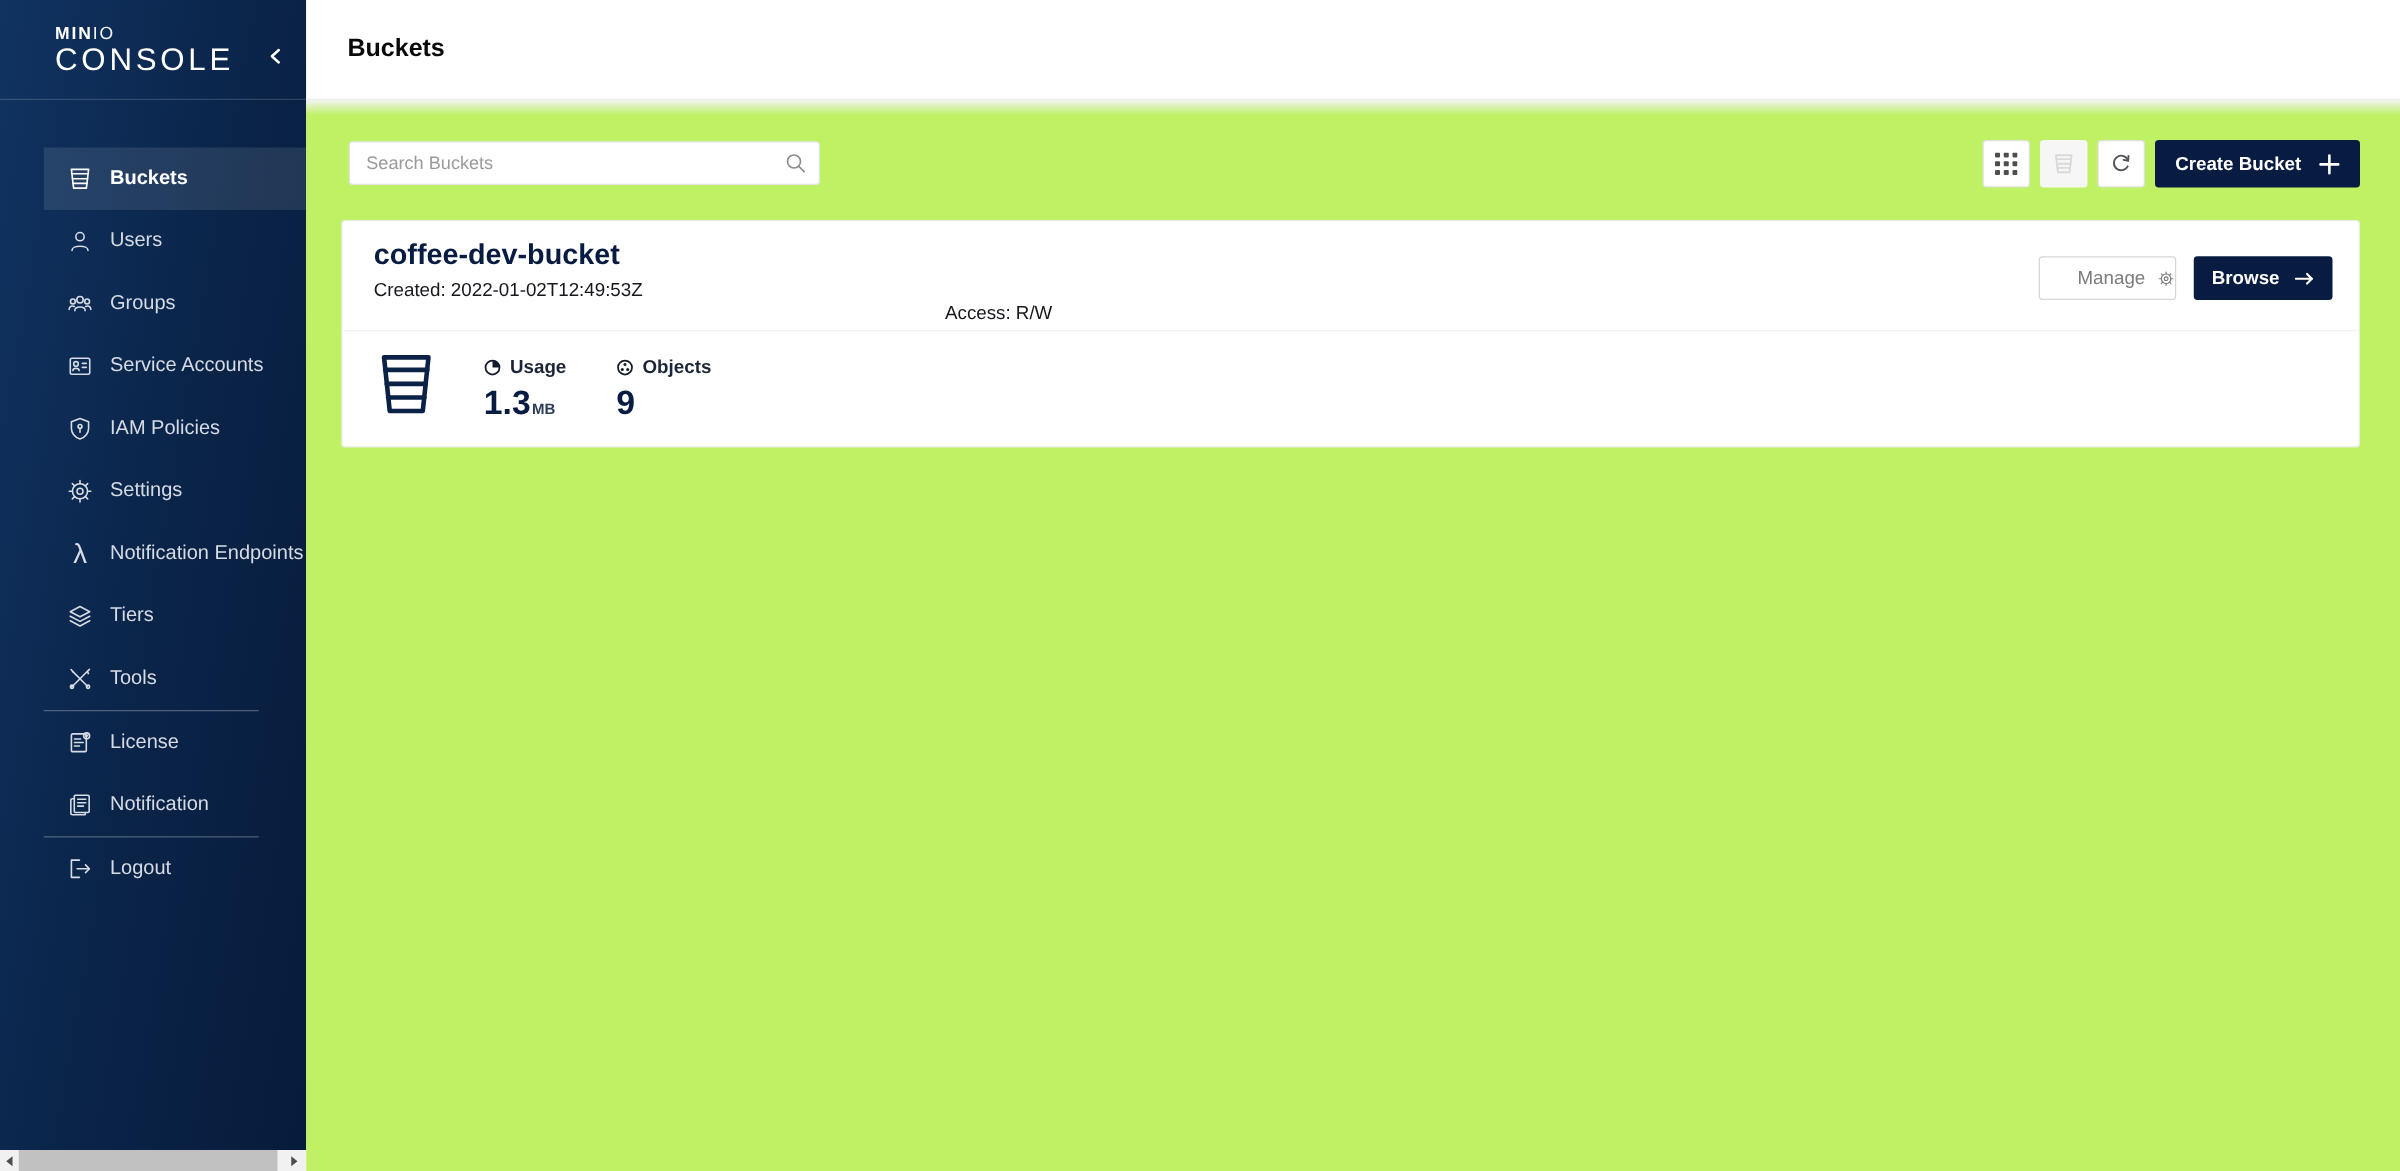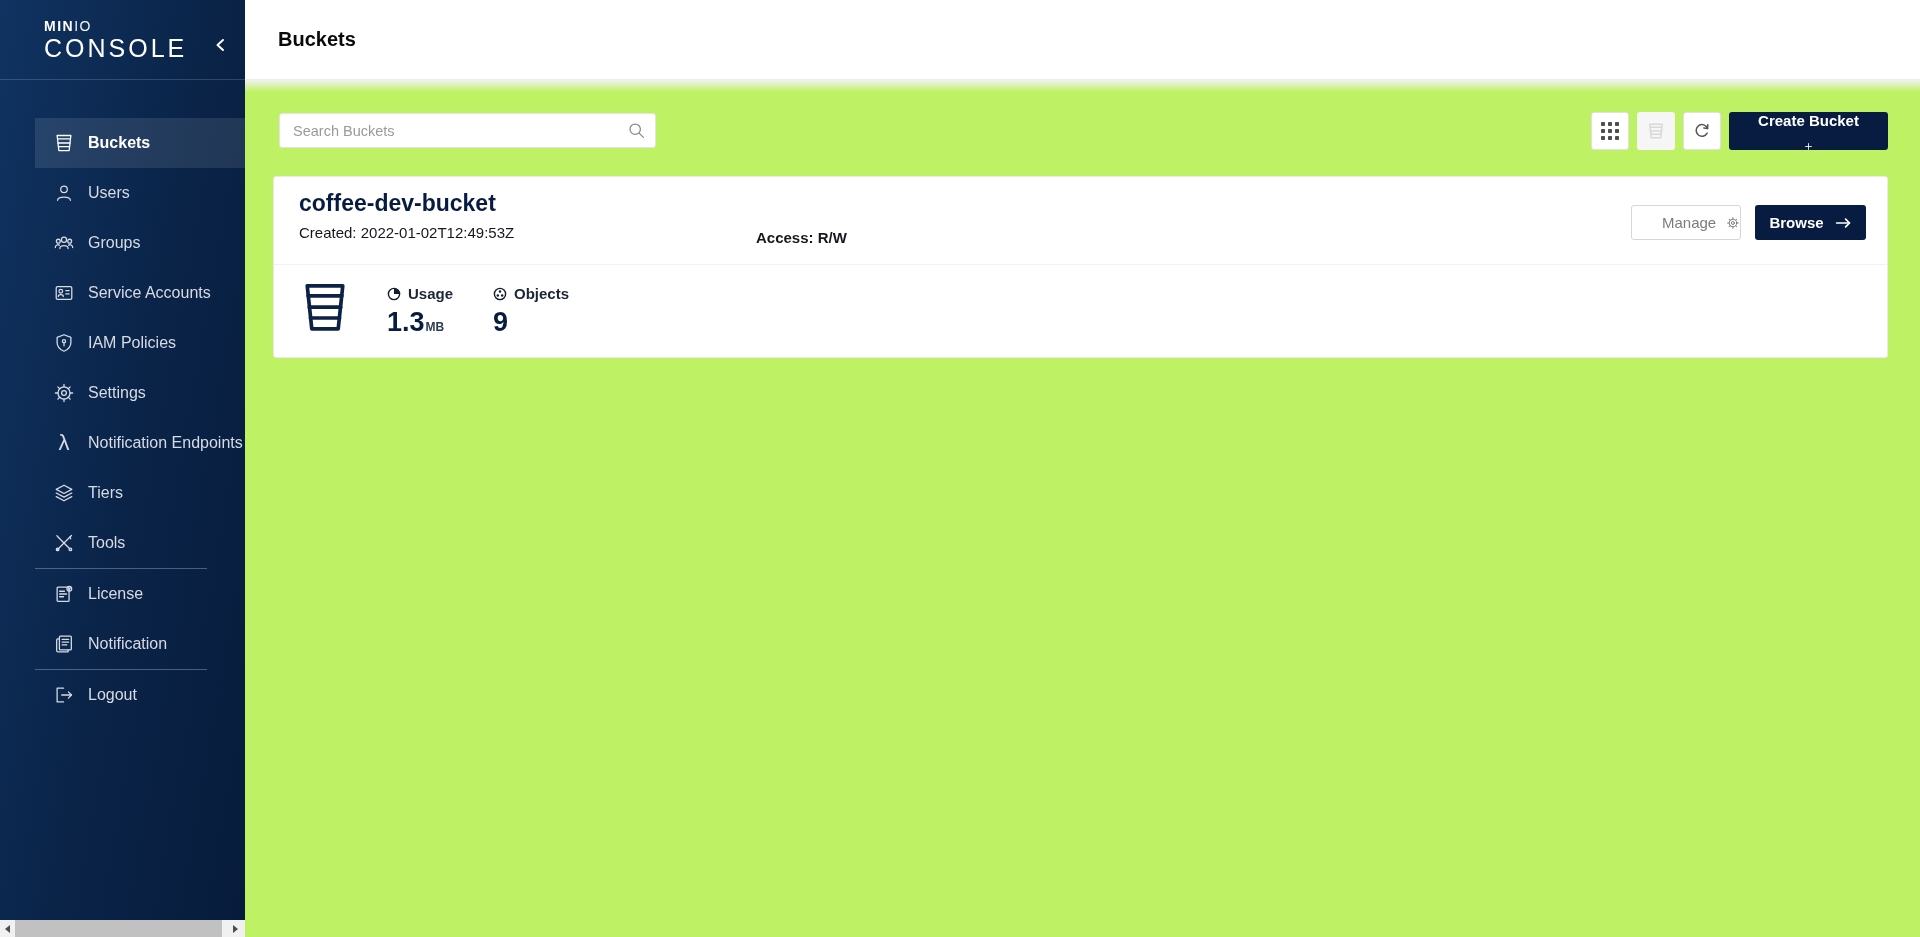--- a/index.html
+++ b/index.html
@@ -40,28 +40,28 @@
     background:linear-gradient(#f2f2f2, rgba(251,251,251,0)); pointer-events:none; }
 
   .search-box { position:absolute; left:34px; top:33px; width:377px; height:35px; }
   .search-input { width:100%; height:100%; border:1px solid #e3e3e3; border-radius:3px; background:#fff; padding:0 38px 0 13px; font-size:14.5px; color:#333; font-family:"Liberation Sans",sans-serif; outline:none; }
   .search-input::placeholder { color:#9a9a9a; }
   .search-icon { position:absolute; right:10px; top:8px; color:#8a8a8a; }
 
   .actions { position:absolute; top:32px; right:32px; display:flex; gap:8px; align-items:center; }
   .icon-btn { width:38px; height:38px; border:1px solid #e0e0e0; border-radius:3px; background:#fff; display:flex; align-items:center; justify-content:center; color:#555; cursor:pointer; }
   .icon-btn.disabled { border:none; background:#f6f6f6; color:#d9d9d9; cursor:default; }
-  .create-btn { height:38px; min-width:159px; background:#081C42; border:none; border-radius:3px; color:#fff; font-size:15px; font-weight:700; font-family:"Liberation Sans",sans-serif; display:flex; align-items:center; justify-content:center; gap:14px; padding:0 16px; cursor:pointer;flex-direction:column; }
+  .create-btn { height:38px; min-width:159px; background:#081C42; border:none; border-radius:3px; color:#fff; font-size:15px; font-weight:700; font-family:"Liberation Sans",sans-serif; display:flex; align-items:center; justify-content:center; gap:14px; padding:0 16px; cursor:pointer; }
 
   
   .bucket-card { position:absolute; left:28px; top:96px; width:1615px; height:182px; background:#fff; border:1px solid #eaeaea; border-radius:3px; }
   .card-top { position:relative; height:88px; border-bottom:1px solid #f2f2f2; padding:13px 20px 0 25px; }
   .bucket-name { font-size:23px; font-weight:700; color:#081C42; cursor:pointer; }
   .bucket-created { font-size:15px; color:#16181d; margin-top:7px; }
-  .bucket-access { position:absolute; left:482px; top:52px; font-size:15px; color:#16181d;font-weight:bold; }
+  .bucket-access { position:absolute; left:482px; top:65px; font-size:15px; color:#16181d; }
   .manage-btn { position:absolute; top:28px; right:146px; width:110px; height:35px; background:#fff; border:1px solid #d6d6d6; border-radius:3px; color:#7c7c7c; font-size:15px; font-family:"Liberation Sans",sans-serif; display:flex; align-items:center; justify-content:center; gap:10px; cursor:pointer;padding-left:30px; }
   .browse-btn { position:absolute; top:28px; right:21px; width:111px; height:35px; background:#081C42; border:none; border-radius:3px; color:#fff; font-size:15px; font-weight:700; font-family:"Liberation Sans",sans-serif; display:flex; align-items:center; justify-content:center; gap:11px; cursor:pointer; }
 
   .card-bottom { display:flex; align-items:flex-start; padding:14px 0 0 25px; }
   .big-bucket { color:#0b2246; }
   .metric { margin-left:36px; }
   .metric + .metric { margin-left:40px; }
   .metric-label { display:flex; align-items:center; gap:7px; font-size:15px; font-weight:700; color:#1b2537; margin-top:6px;text-align:right; }
   .metric-label svg { color:#141c2c; }
   .metric-value { font-size:27px; font-weight:700; color:#081C42; margin-top:5px; display:flex; align-items:baseline; }

